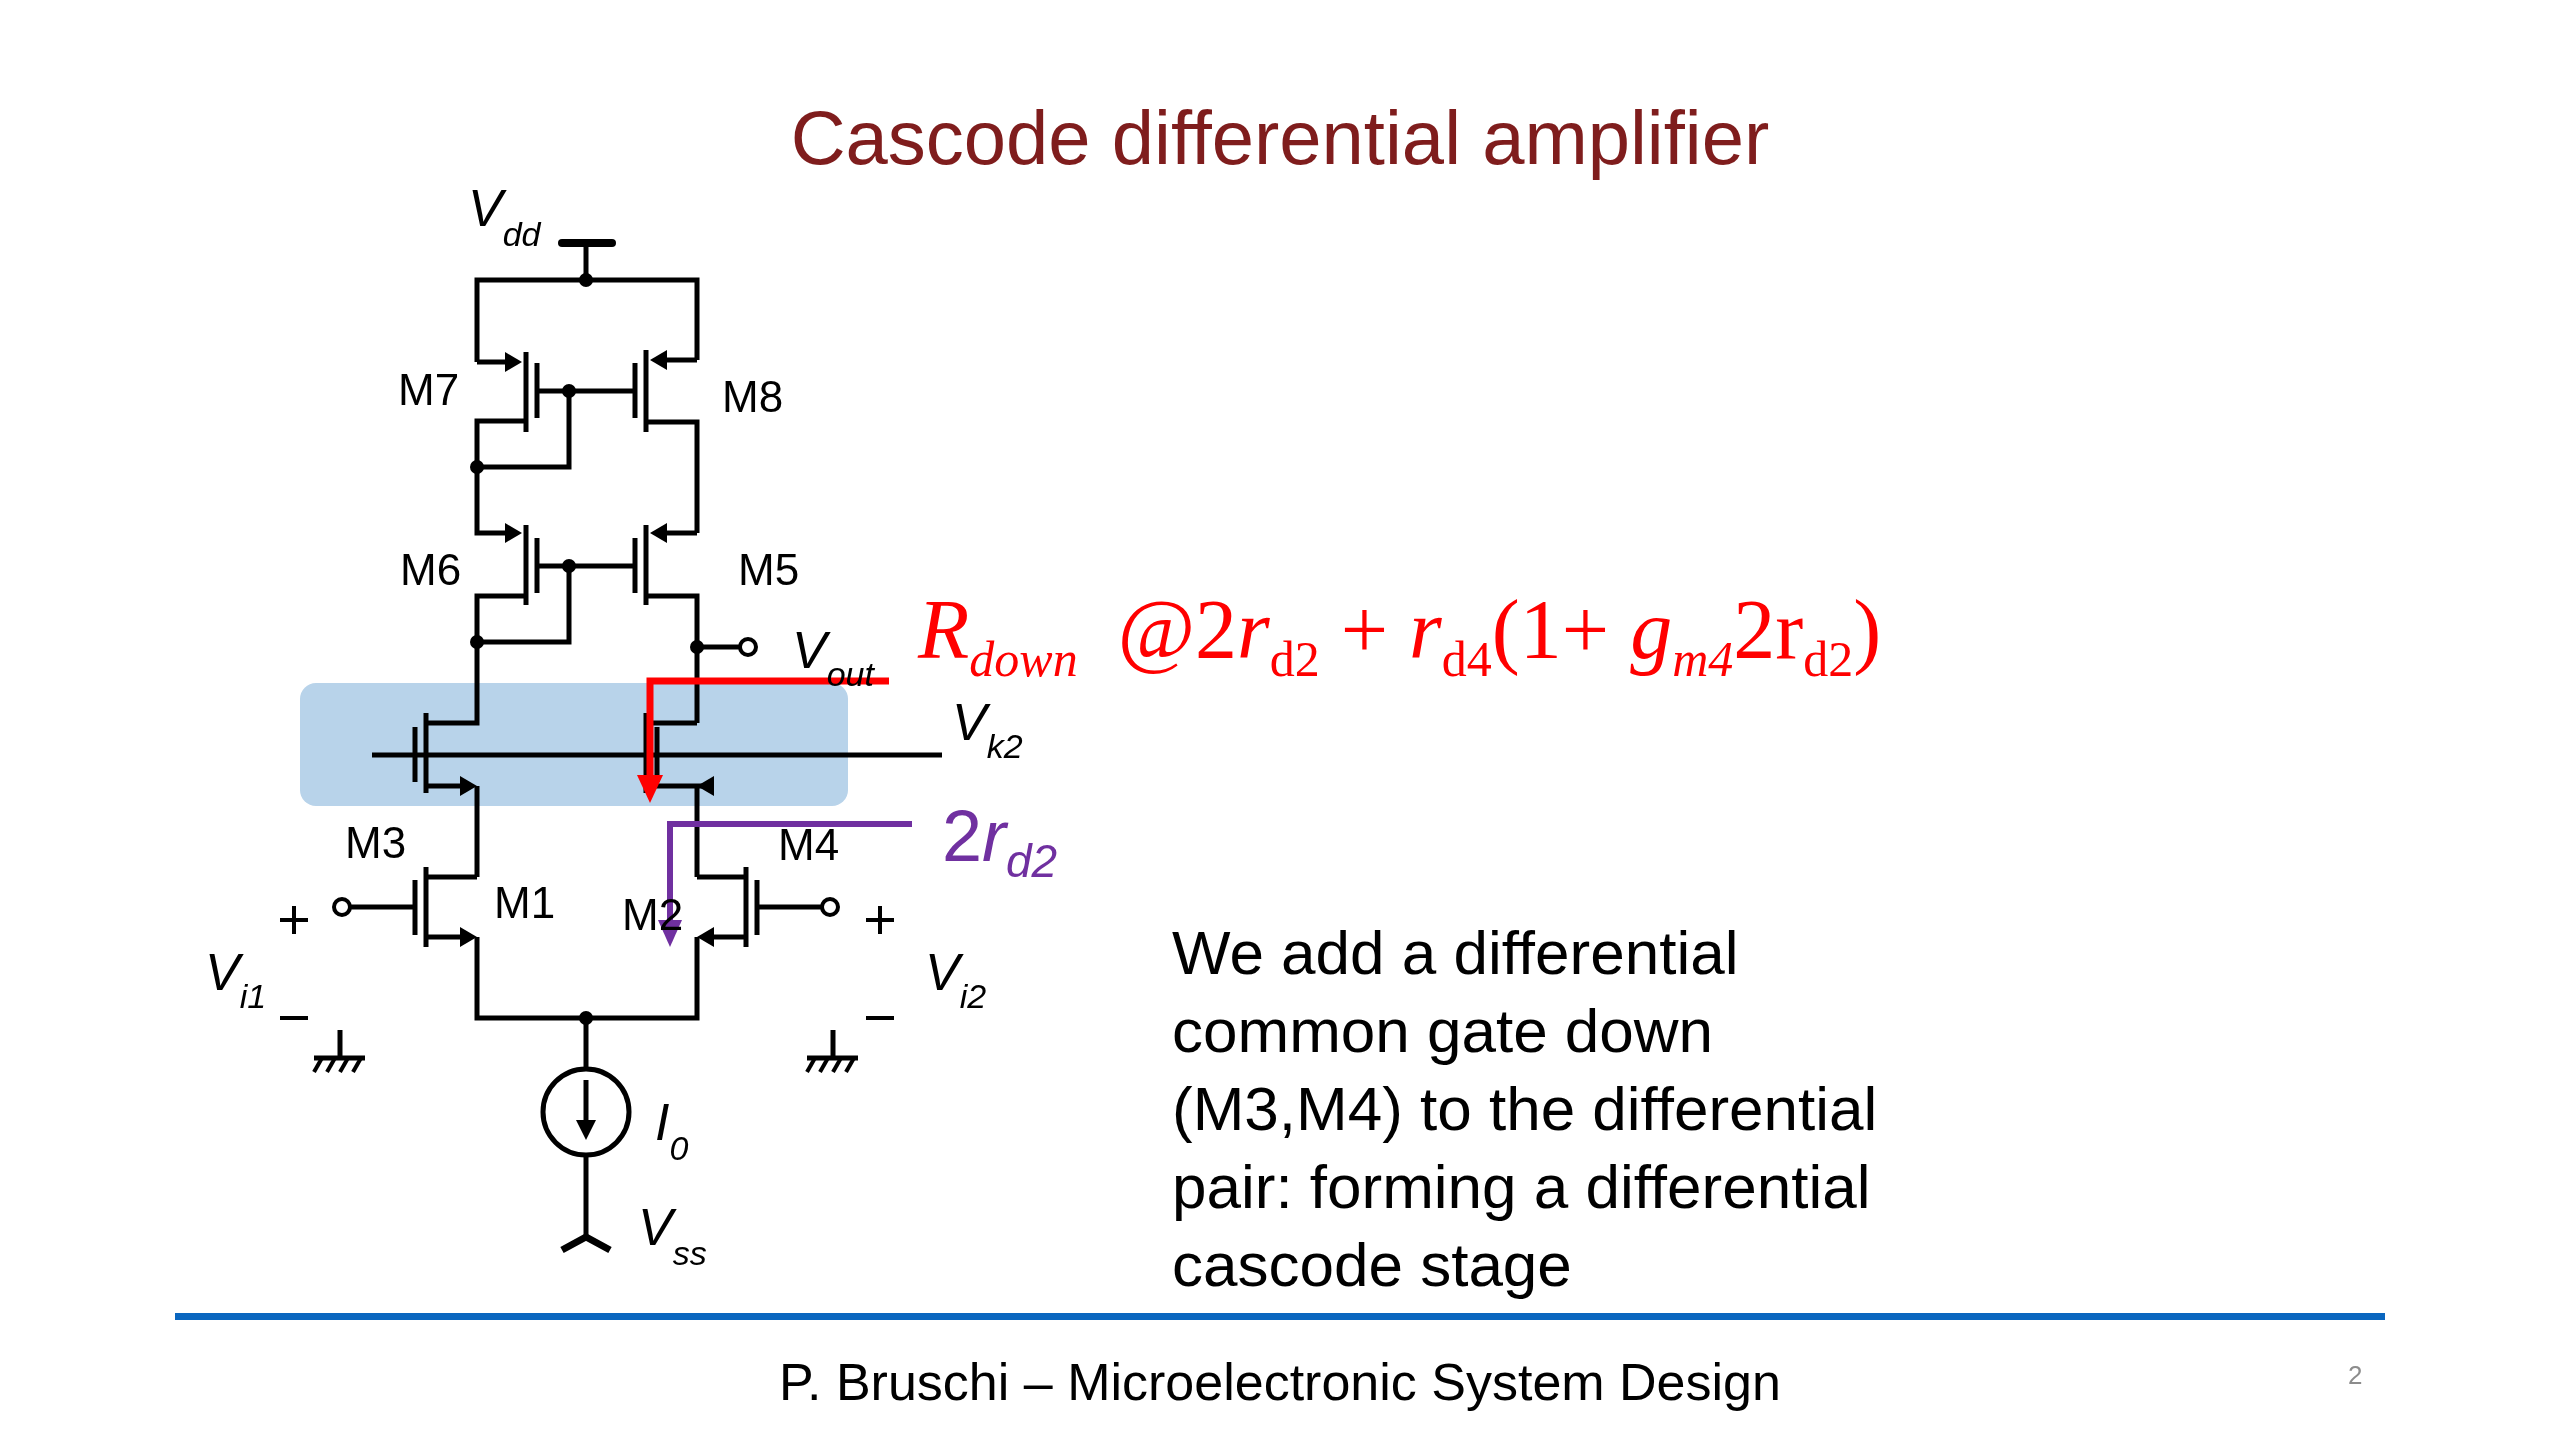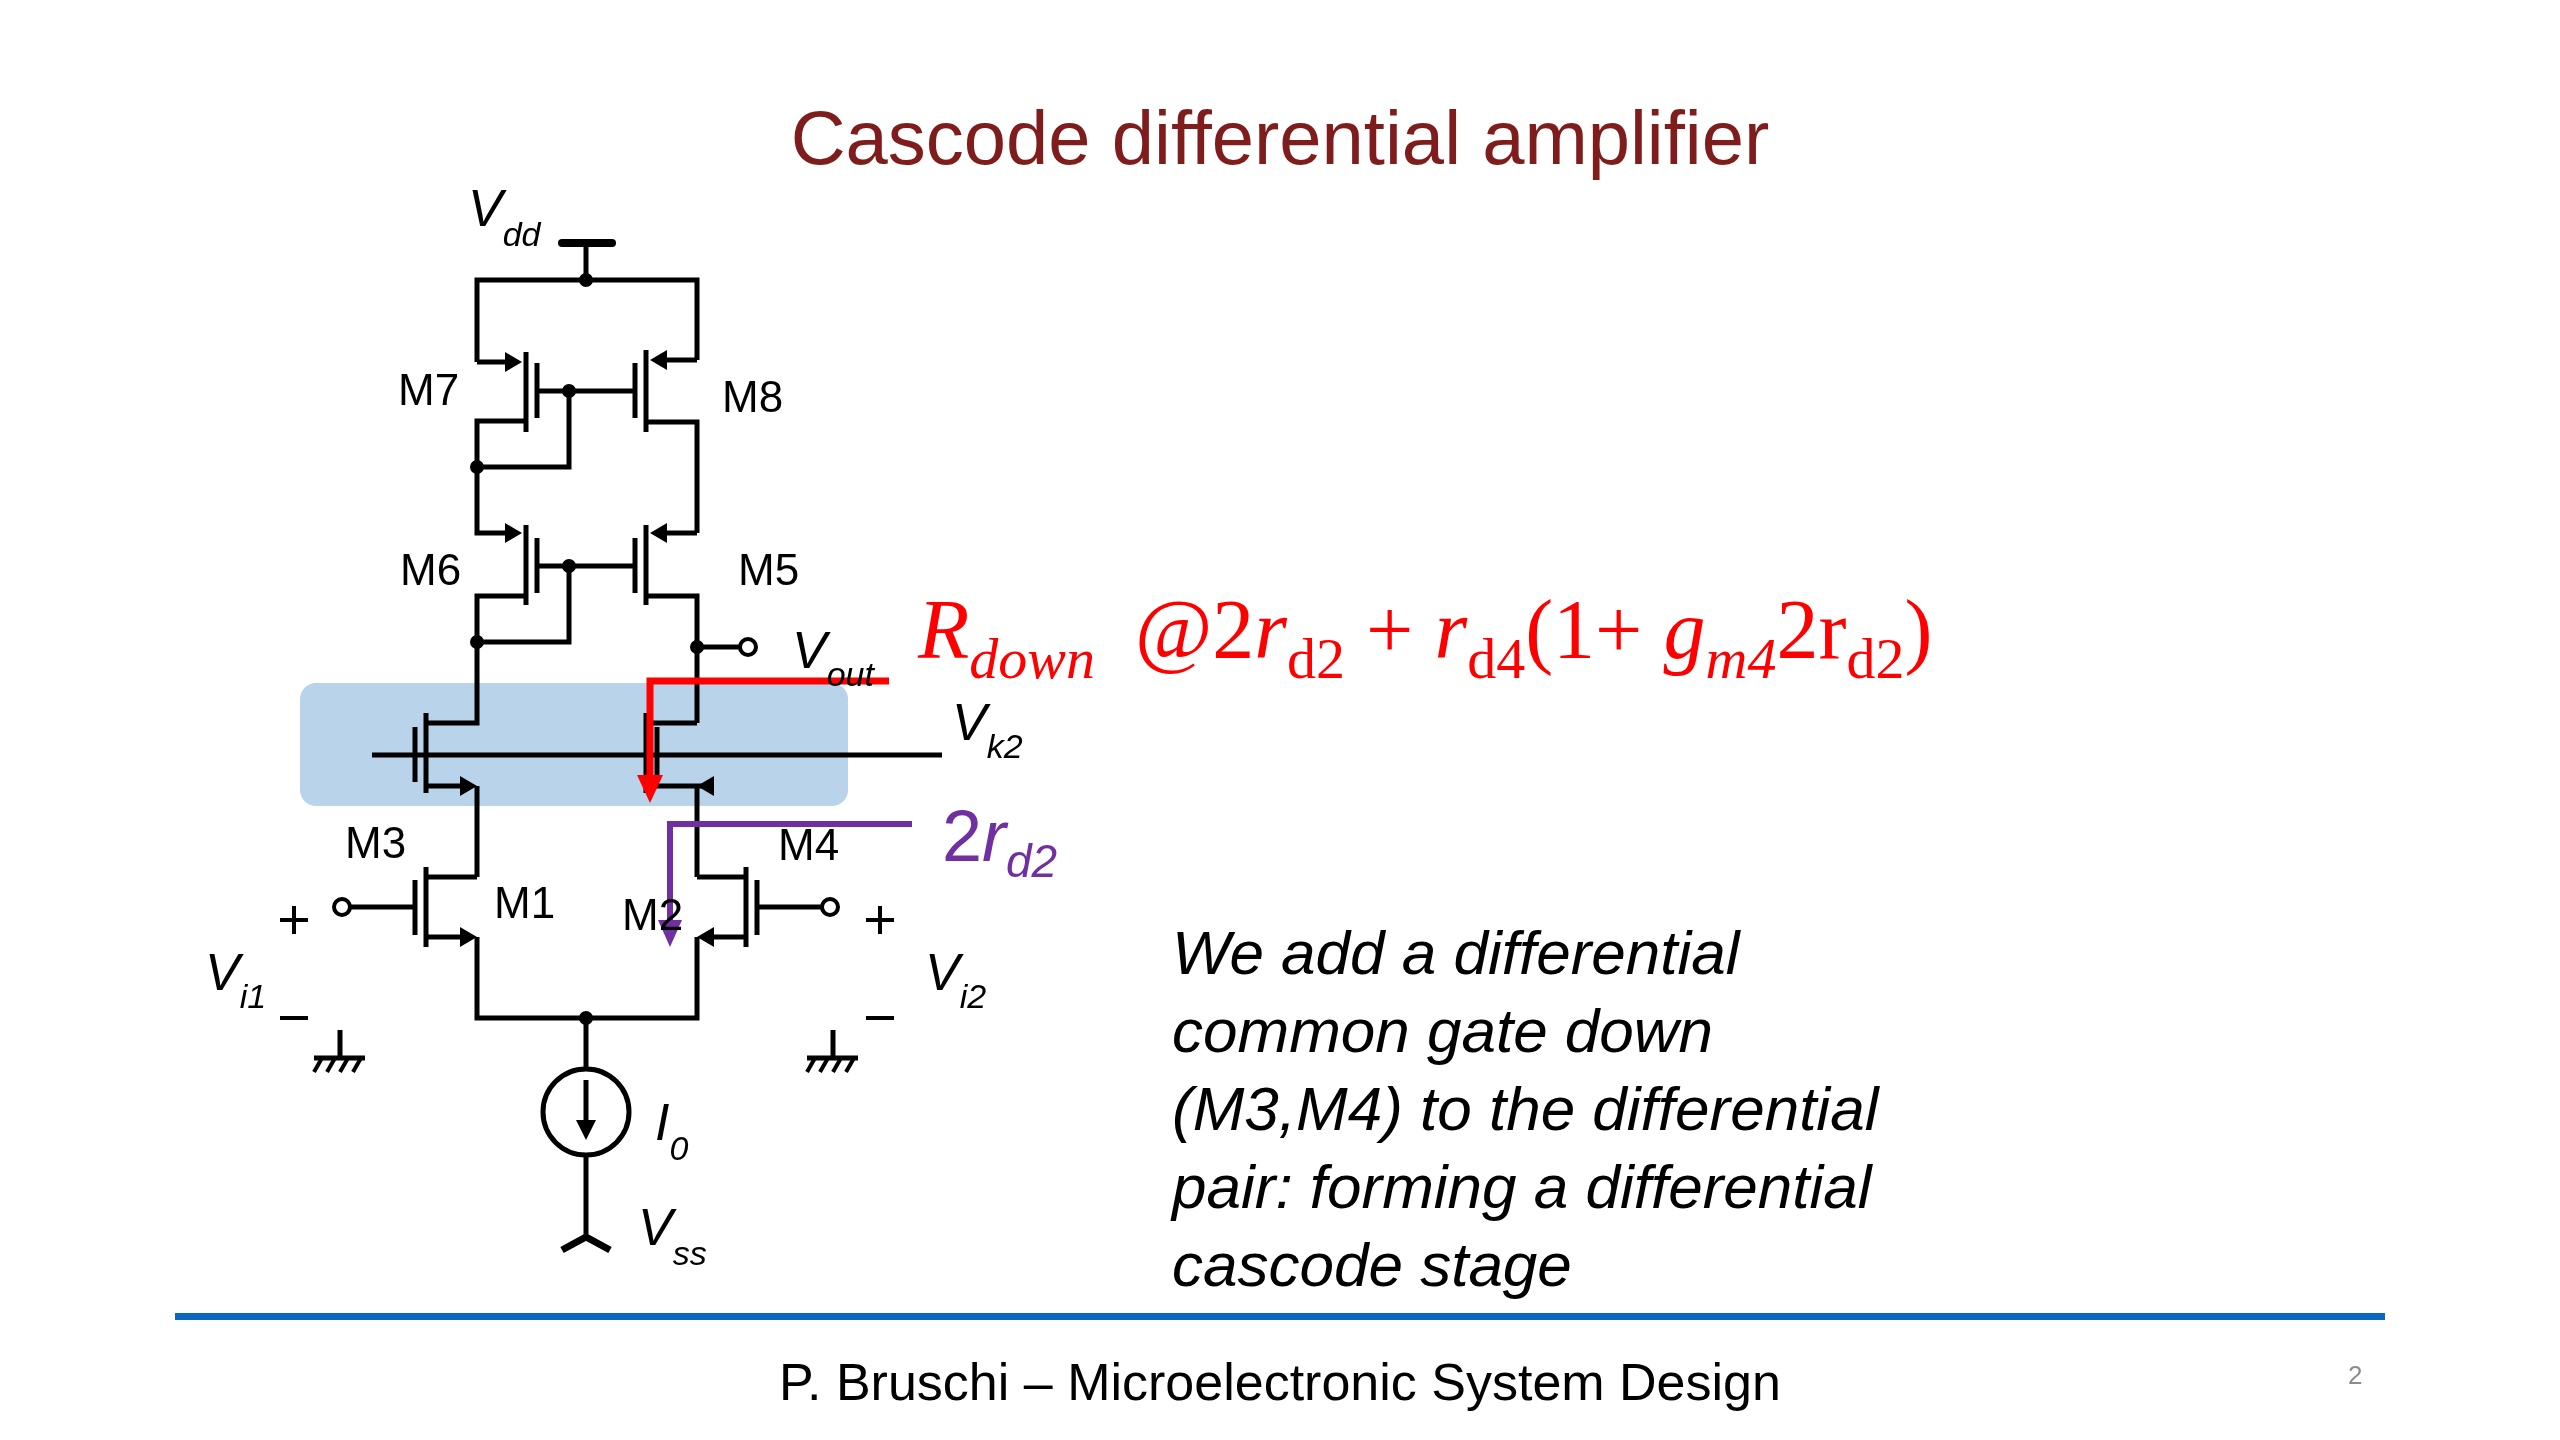--- a/index.html
+++ b/index.html
@@ -3,27 +3,27 @@
 <meta charset="utf-8">
 <style>
   html, body { margin:0; padding:0; background:#ffffff; }
   body { width:2560px; height:1440px; position:relative; overflow:hidden; font-family:"Liberation Sans", sans-serif; }
   .abs { position:absolute; white-space:nowrap; }
   #slide-title { left:0; width:2560px; top:100px; text-align:center; font-size:76px; color:#7f1d1d; line-height:1; }
   #schematic { position:absolute; left:0; top:0; }
   .lbl { font-family:"Liberation Sans", sans-serif; fill:#000; }
   .it { font-style:italic; }
   #formula { left:918px; top:588px; font-family:"Liberation Serif", serif; font-style:italic; color:#ff0000; font-size:84px; line-height:1; }
-  #formula .sub { font-size:58px; vertical-align:-0.35em; }
+  #formula .sub { font-size:50px; vertical-align:-0.35em; }
   #formula .up { font-style:normal; }
   #formula .gap { display:inline-block; width:40px; }
   #rd2 { left:942px; top:800px; color:#7030a0; font-size:72px; line-height:1;text-align:right; }
   #rd2 .sub { font-size:46px; vertical-align:-0.35em; font-style:italic; }
   #rd2 .r { font-style:italic; }
-  #body-text { left:1172px; top:914px; font-size:62px; line-height:78px; color:#000; white-space:normal; width:900px;font-style:italic; }
+  #body-text { left:1172px; top:914px; font-size:62px; line-height:78px; color:#000; white-space:normal; width:900px; }
   #body-text div { white-space:nowrap; }
   #footer-line { left:175px; top:1313px; width:2210px; height:7px; background:#0a66bf; }
   #footer-text { left:0; width:2560px; top:1356px; text-align:center; font-size:52px; color:#000; line-height:1; }
   #page-number { left:2348px; top:1362px; font-size:26px; color:#8c8c8c; line-height:1; }
 </style>
 </head>
 <body>
 
 <div class="abs" id="slide-title">Cascode differential amplifier</div>
 

